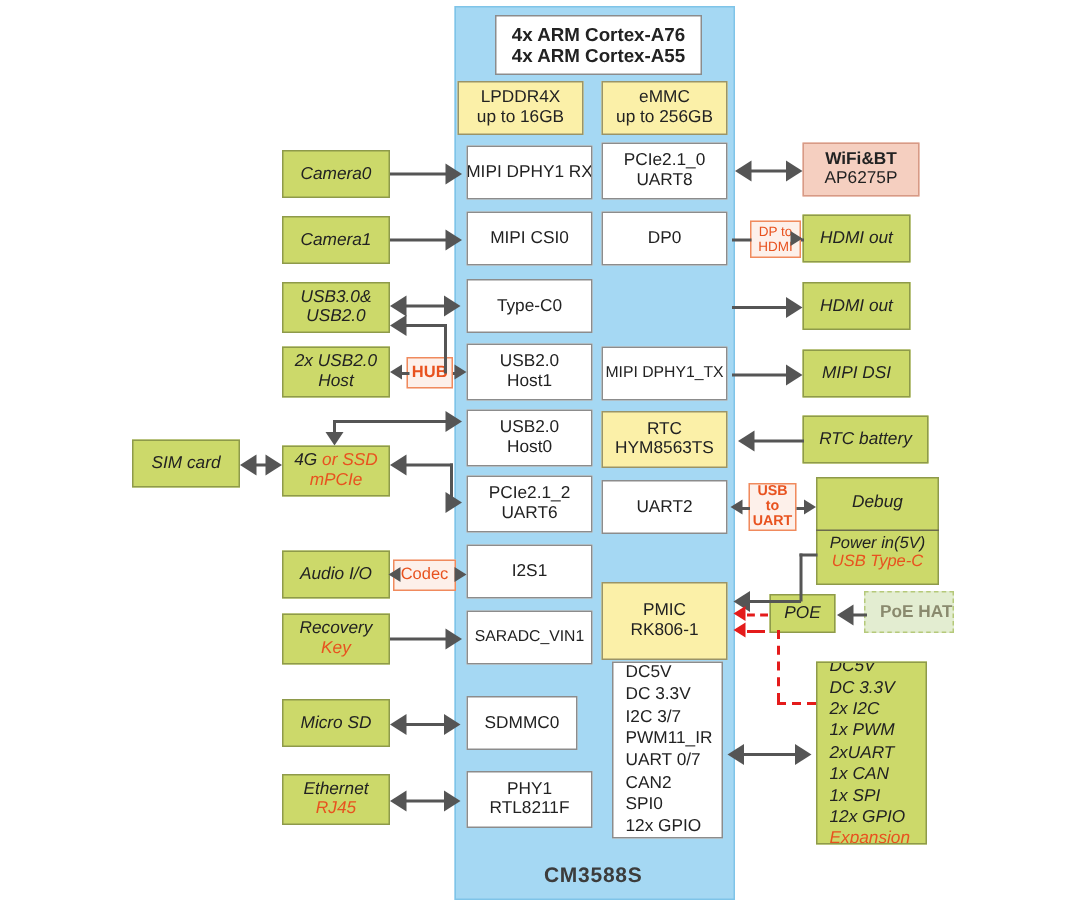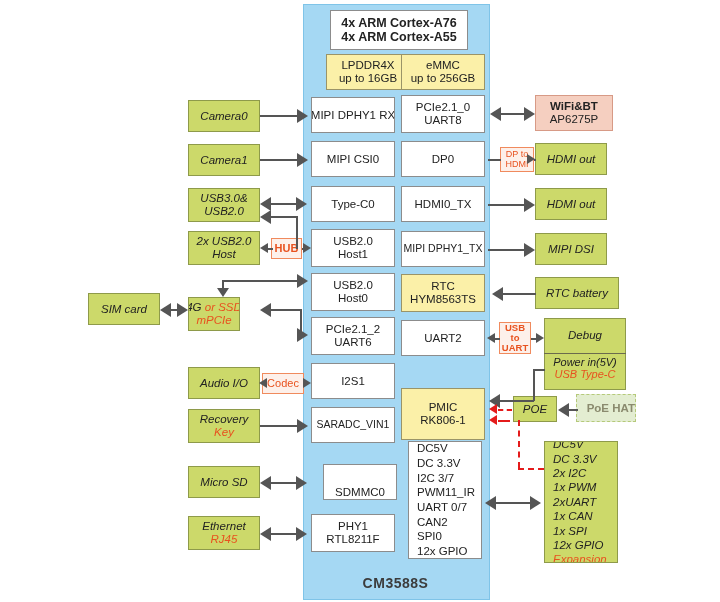--- a/index.html
+++ b/index.html
@@ -78,21 +78,21 @@
 
   <div class="soc" style="left:303px;top:4px;width:185px;height:594px;"></div>
   <div class="soc-title" style="left:303px;top:575px;width:185px;">CM3588S</div>
 
   <div class="blk" style="left:330px;top:10px;width:138px;height:40px;pointer-events:none;"></div>
   <div class="blk white" style="left:330px;top:10px;width:138px;height:40px;font-weight:bold;font-size:12.5px;">
     <span class="l1">4x ARM Cortex-A76</span>
     <span class="l2">4x ARM Cortex-A55</span>
   </div>
 
-  <div class="blk yellow" style="left:326px;top:54px;width:84px;height:36px;">
+  <div class="blk yellow" style="left:305px;top:54px;width:84px;height:36px;">
     <span class="l1">LPDDR4X</span>
     <span class="l2">up to 16GB</span>
   </div>
   <div class="blk yellow" style="left:401px;top:54px;width:84px;height:36px;">
     <span class="l1">eMMC</span>
     <span class="l2">up to 256GB</span>
   </div>
 
   <div class="blk white" style="left:311px;top:97px;width:84px;height:36px;">
     <span class="l1">MIPI DPHY1 RX</span>
@@ -114,37 +114,34 @@
   <div class="blk white" style="left:311px;top:317px;width:84px;height:38px;">
     <span class="l1">PCIe2.1_2</span>
     <span class="l2">UART6</span>
   </div>
   <div class="blk white" style="left:311px;top:363px;width:84px;height:36px;">
     <span class="l1">I2S1</span>
   </div>
   <div class="blk white" style="left:311px;top:407px;width:84px;height:36px;font-size:10.5px;">
     <span class="l1">SARADC_VIN1</span>
   </div>
-  <div class="blk white" style="left:323px;top:464px;width:74px;height:36px;justify-content:flex-end;">
+  <div class="blk white" style="left:311px;top:464px;width:74px;height:36px;">
     <span class="l1">SDMMC0</span>
   </div>
   <div class="blk white" style="left:311px;top:514px;width:84px;height:38px;">
     <span class="l1">PHY1</span>
     <span class="l2">RTL8211F</span>
   </div>
 
   <div class="blk white" style="left:401px;top:95px;width:84px;height:38px;">
     <span class="l1">PCIe2.1_0</span>
     <span class="l2">UART8</span>
   </div>
   <div class="blk white" style="left:401px;top:141px;width:84px;height:36px;">
     <span class="l1">DP0</span>
-  </div>
-  <div class="blk white" style="left:401px;top:186px;width:84px;height:36px;">
-    <span class="l1">HDMI0_TX</span>
   </div>
   <div class="blk white" style="left:401px;top:231px;width:84px;height:36px;font-size:10.5px;">
     <span class="l1">MIPI DPHY1_TX</span>
   </div>
   <div class="blk yellow" style="left:401px;top:274px;width:84px;height:38px;">
     <span class="l1">RTC</span>
     <span class="l2">HYM8563TS</span>
   </div>
   <div class="blk white" style="left:401px;top:320px;width:84px;height:36px;">
     <span class="l1">UART2</span>
@@ -175,21 +172,21 @@
     <span class="l1">USB3.0&amp;</span>
     <span class="l2">USB2.0</span>
   </div>
   <div class="blk green" style="left:188px;top:231px;width:72px;height:34px;">
     <span class="l1">2x USB2.0</span>
     <span class="l2">Host</span>
   </div>
   <div class="blk green" style="left:88px;top:293px;width:72px;height:32px;">
     <span class="l1">SIM card</span>
   </div>
-  <div class="blk green" style="left:188px;top:297px;width:52px;height:34px;">
+  <div class="blk green" style="left:188px;top:297px;width:72px;height:34px;">
     <span class="l1"><span>4G</span> <span class="red">or SSD</span></span>
     <span class="l2 red">mPCIe</span>
   </div>
   <div class="blk green" style="left:188px;top:367px;width:72px;height:32px;">
     <span class="l1">Audio I/O</span>
   </div>
   <div class="blk green" style="left:188px;top:409px;width:72px;height:34px;">
     <span class="l1">Recovery</span>
     <span class="l2 red">Key</span>
   </div>

